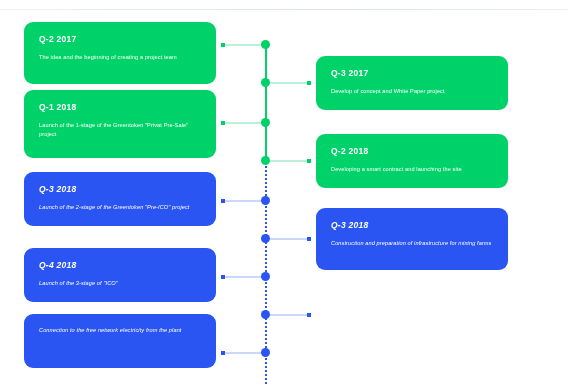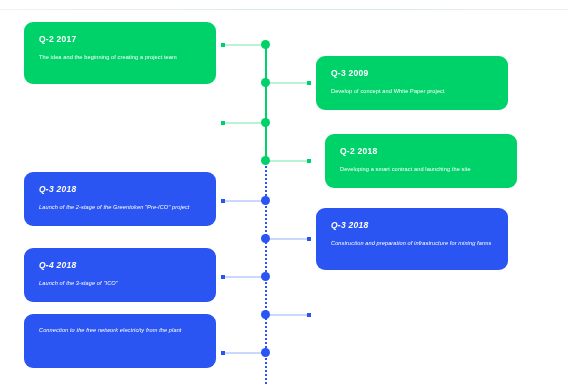--- a/index.html
+++ b/index.html
@@ -167,41 +167,45 @@
 
   <div class="conn blue" style="left:221px; top:352px; width:44px;"></div>
   <div class="stub blue" style="left:221px; top:352px;"></div>
   <div class="node blue" style="top:352px;"></div>
 
   <div class="card left green" style="top:22px; height:62px;">
     <p class="card-title">Q-2 2017</p>
     <p class="card-text">The idea and the beginning of creating a project team</p>
   </div>
 
+  <div class="card left green" style="top:90px; height:68px;">
+    <p class="card-title">Q-1 2018</p>
+    <p class="card-text">Launch of the 1-stage of the Greentoken "Privat Pre-Sale" project</p>
+  </div>
 
   <div class="card left blue" style="top:172px; height:54px;">
     <p class="card-title">Q-3 2018</p>
     <p class="card-text">Launch of the 2-stage of the Greentoken "Pre-ICO" project</p>
   </div>
 
   <div class="card left blue" style="top:248px; height:54px;">
     <p class="card-title">Q-4 2018</p>
     <p class="card-text">Launch of the 3-stage of "ICO"</p>
   </div>
 
   <div class="card left blue" style="top:314px; height:54px;">
     <p class="card-text">Connection to the free network electricity from the plant</p>
   </div>
 
   <div class="card right green" style="top:56px; height:54px;">
-    <p class="card-title">Q-3 2009</p>
+    <p class="card-title">Q-3 2017</p>
     <p class="card-text">Develop of concept and White Paper project</p>
   </div>
 
-  <div class="card right green" style="top:134px; height:54px;margin-left:9px;">
+  <div class="card right green" style="top:134px; height:54px;">
     <p class="card-title">Q-2 2018</p>
     <p class="card-text">Developing a smart contract and launching the site</p>
   </div>
 
   <div class="card right blue" style="top:208px; height:62px;">
     <p class="card-title">Q-3 2018</p>
     <p class="card-text">Construction and preparation of infrastructure for mining farms</p>
   </div>
 
 

